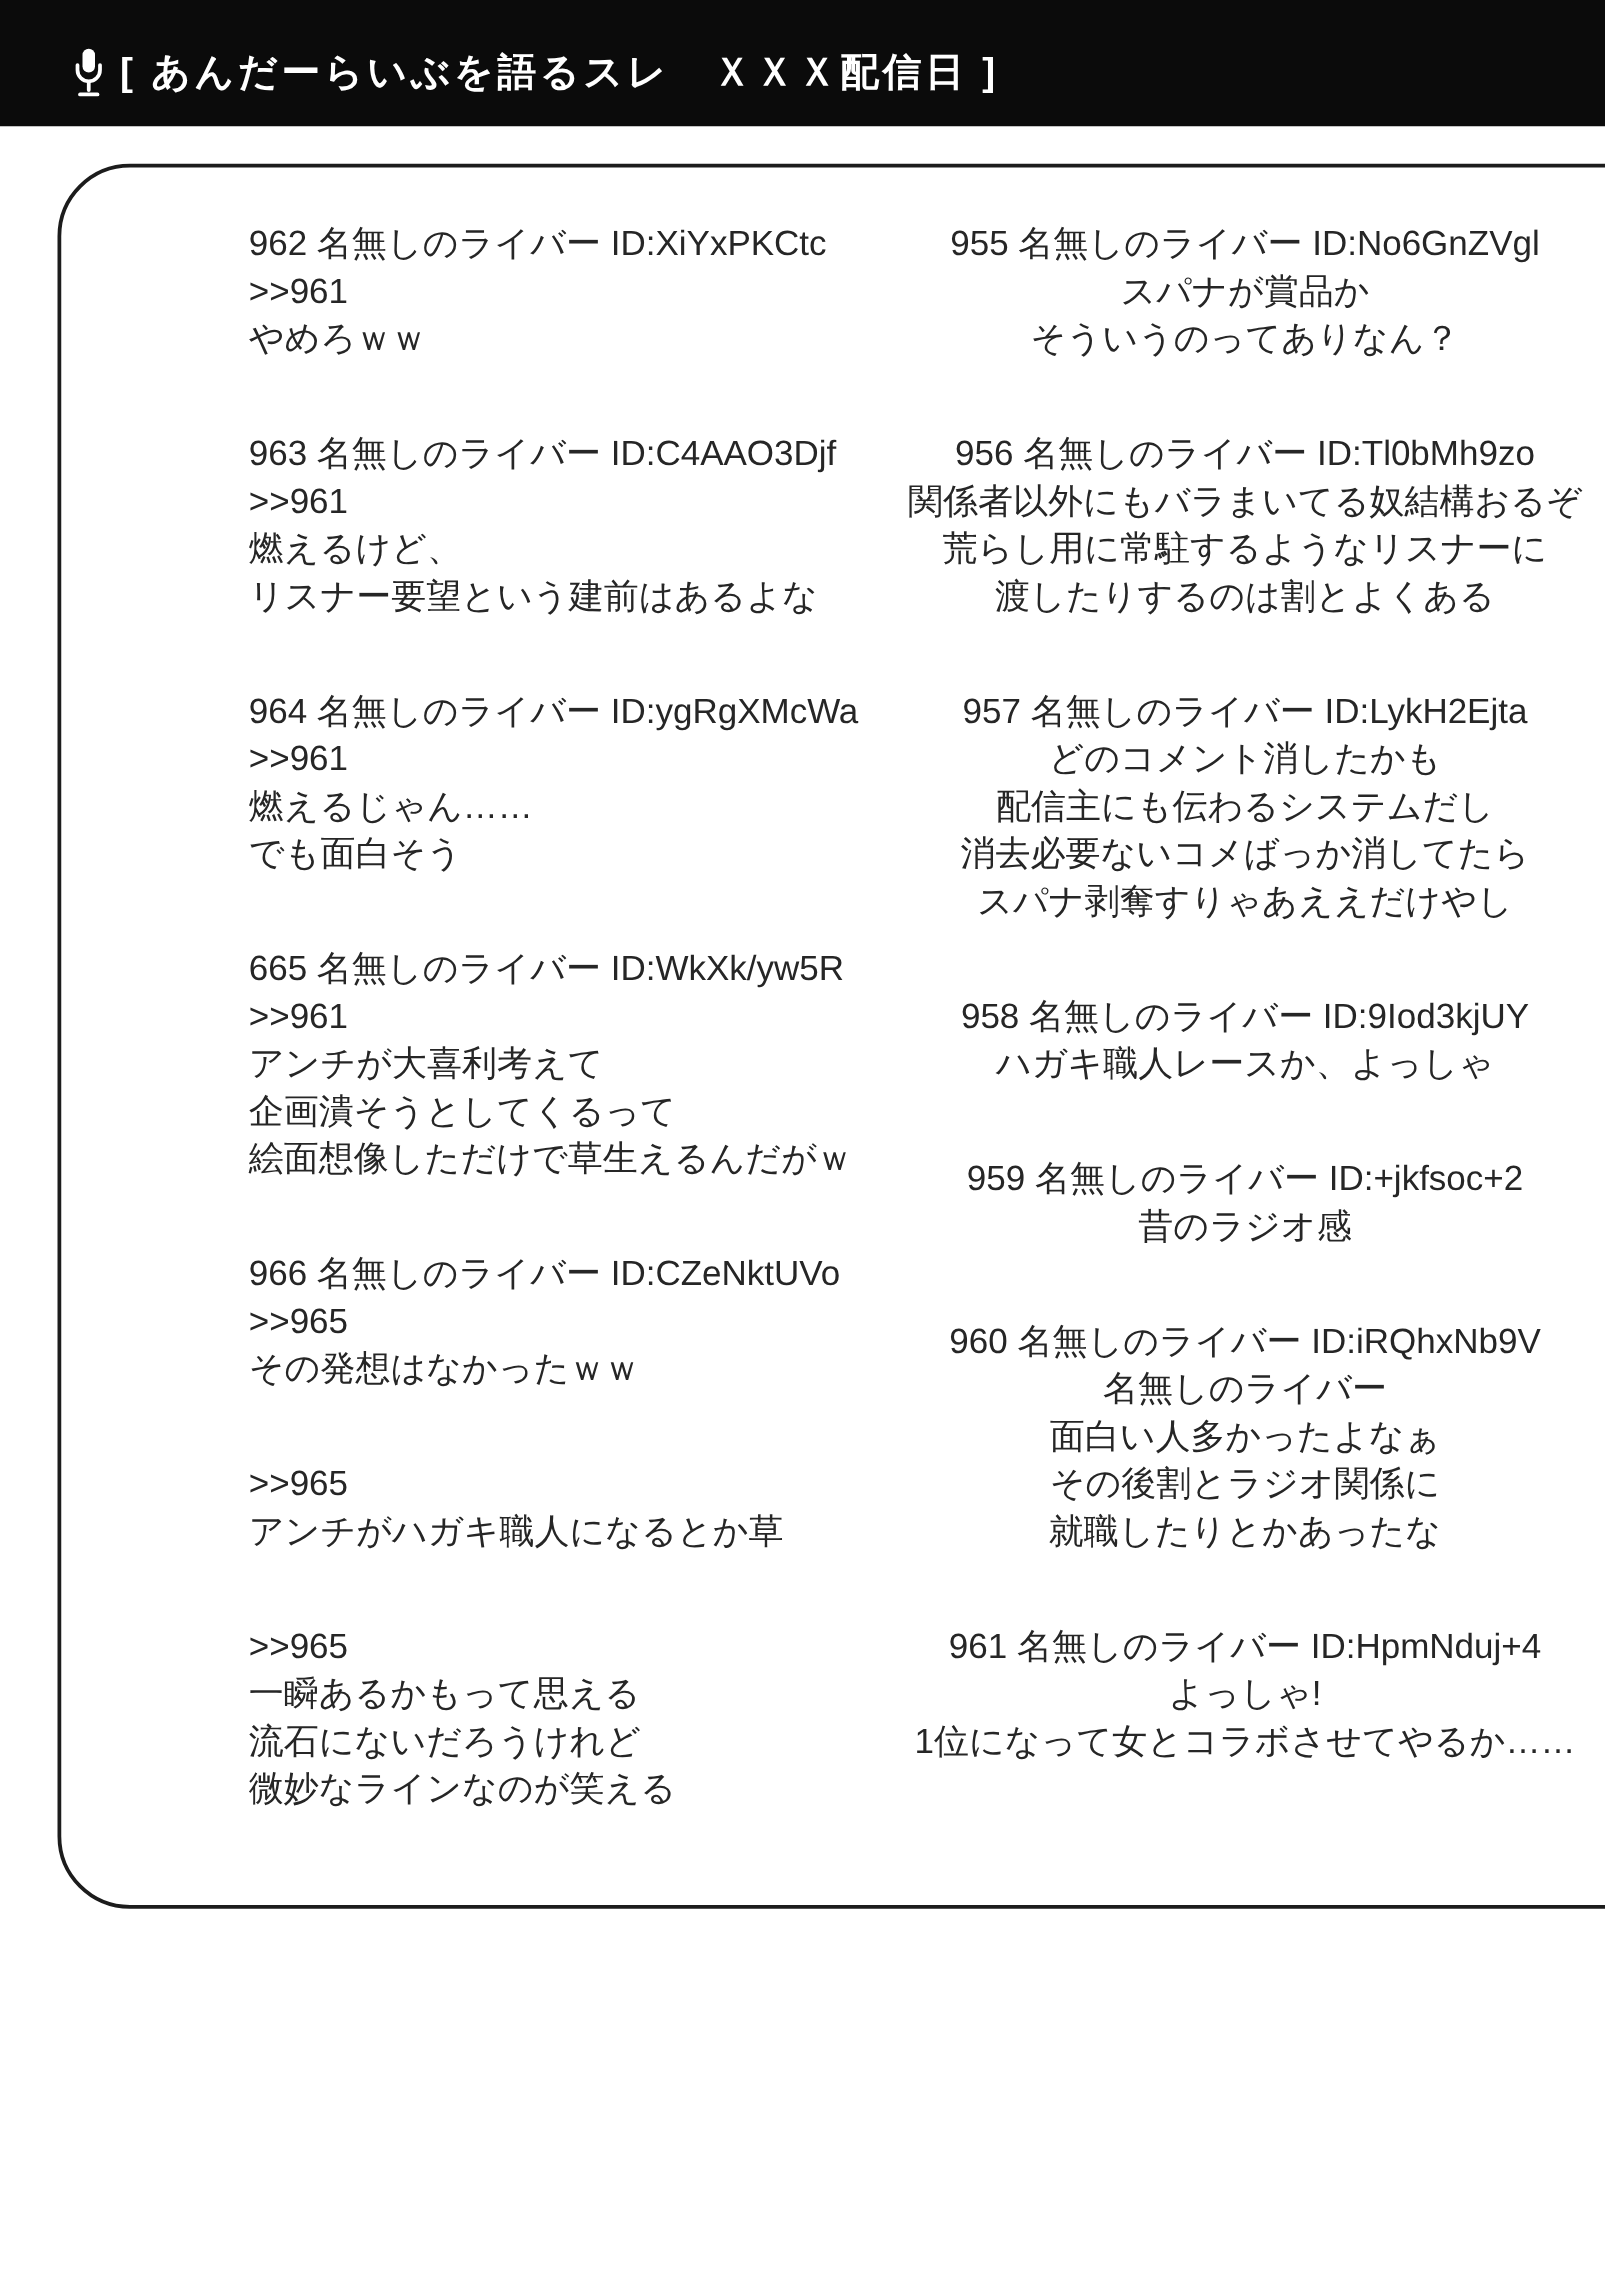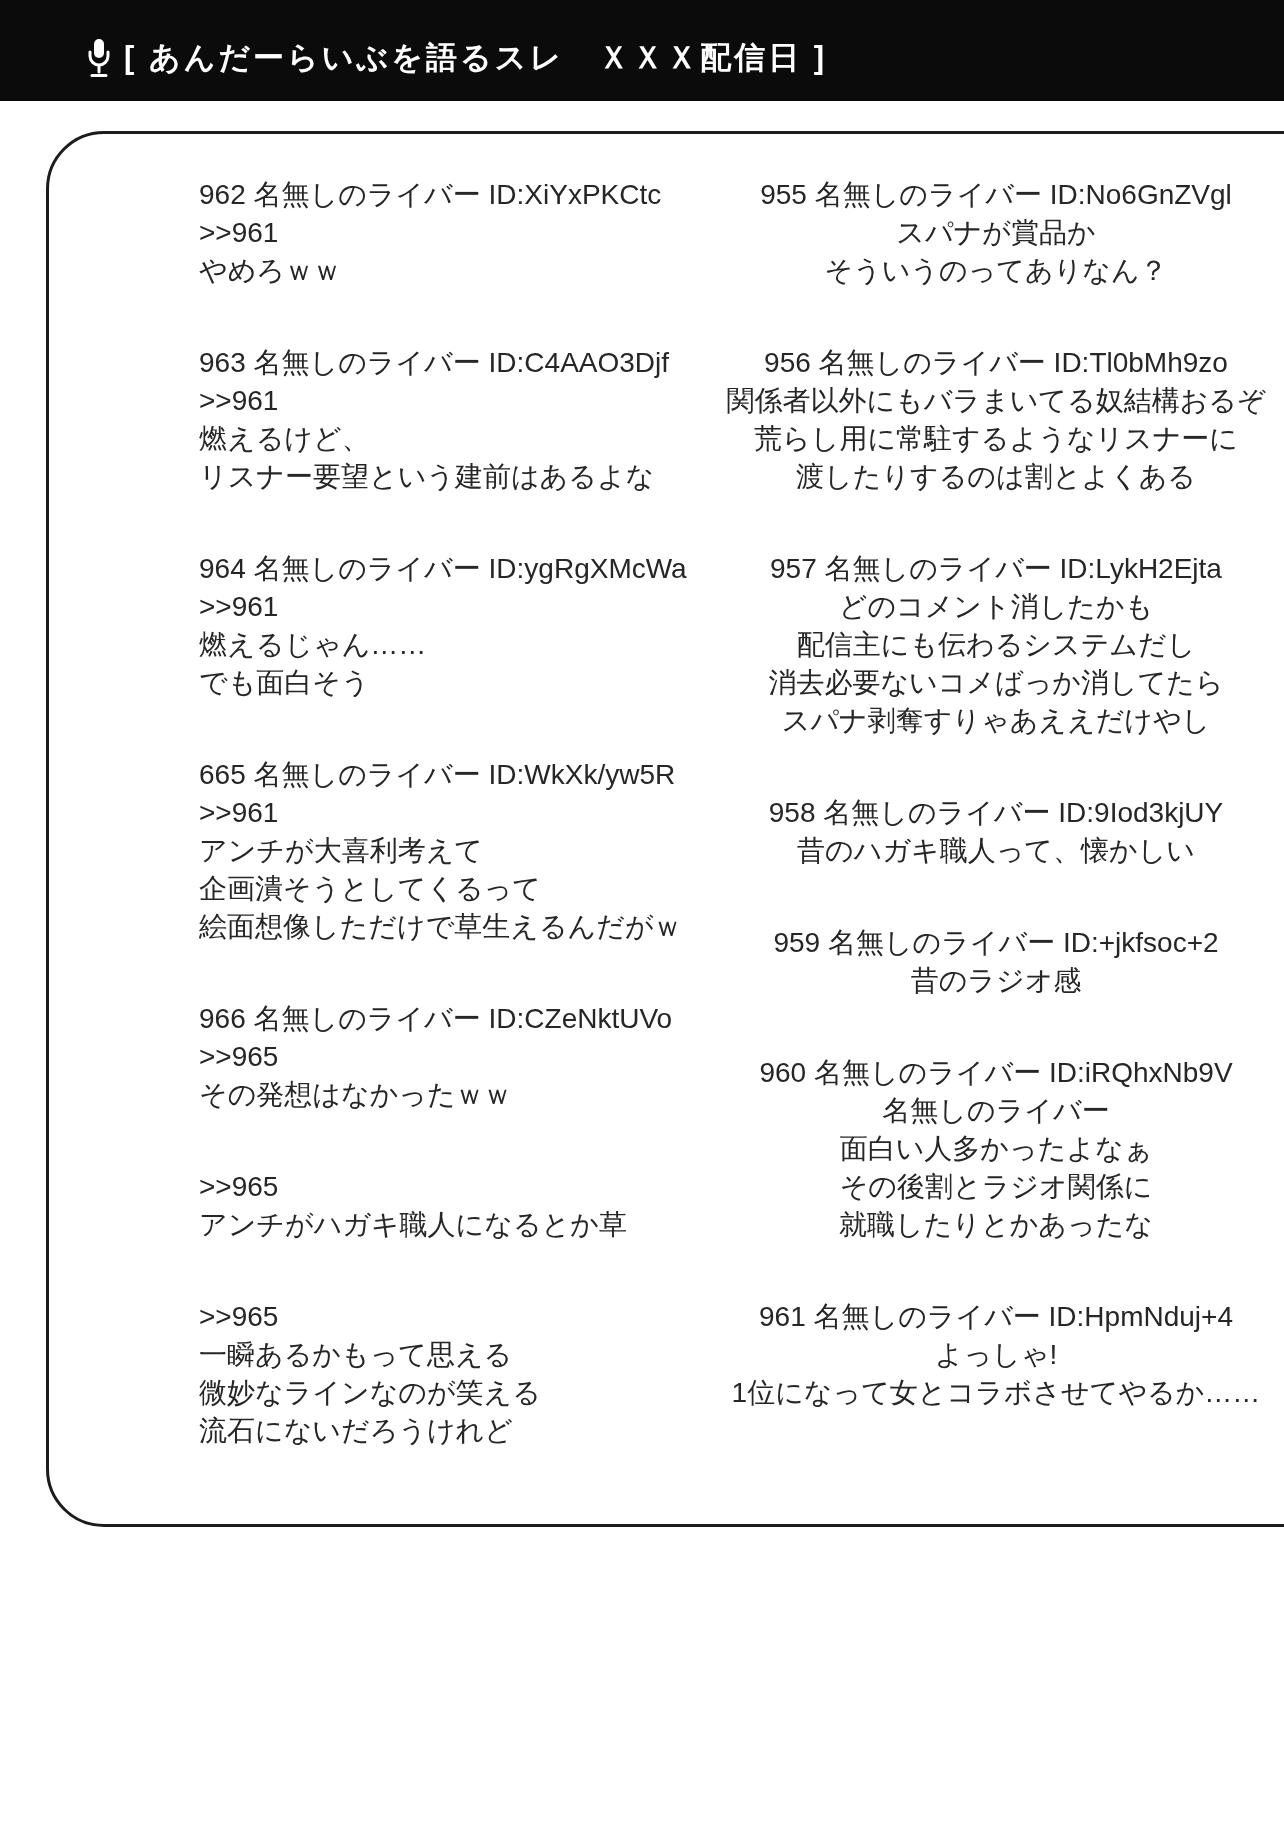--- a/index.html
+++ b/index.html
@@ -14,21 +14,21 @@
   
   .header-bar {
     position: absolute;
     top: 0; left: 0;
     width: 100%;
     height: 101px;
     background: var(--header-bg, #0b0b0b);
     display: flex;
     align-items: center;
     gap: 12px;
-    padding-left: 86px;
+    padding-left: 58px;
     padding-top: 14px;
     box-sizing: border-box;
   }
   .mic { display: inline-flex; }
   .mic svg { display: block; width: 26px; height: 42px; }
   .title {
     margin: 0;
     color: var(--header-text, #ffffff);
     font-size: 31px;
     font-weight: 700;
@@ -109,22 +109,22 @@
           <div class="post-line reply-anchor">&gt;&gt;965</div>
           <div class="post-line">その発想はなかったｗｗ</div>
         </article>
         <article class="post">
           <div class="post-line reply-anchor">&gt;&gt;965</div>
           <div class="post-line">アンチがハガキ職人になるとか草</div>
         </article>
         <article class="post">
           <div class="post-line reply-anchor">&gt;&gt;965</div>
           <div class="post-line">一瞬あるかもって思える</div>
+          <div class="post-line">流石にないだろうけれど</div>
           <div class="post-line">微妙なラインなのが笑える</div>
-          <div class="post-line">流石にないだろうけれど</div>
         </article>
       </section>
     <section class="col col-right">
         <article class="post">
           <div class="post-header">955 名無しのライバー ID:No6GnZVgl</div>
           <div class="post-line">スパナが賞品か</div>
           <div class="post-line">そういうのってありなん？</div>
         </article>
         <article class="post">
           <div class="post-header">956 名無しのライバー ID:Tl0bMh9zo</div>
@@ -134,21 +134,21 @@
         </article>
         <article class="post">
           <div class="post-header">957 名無しのライバー ID:LykH2Ejta</div>
           <div class="post-line">どのコメント消したかも</div>
           <div class="post-line">配信主にも伝わるシステムだし</div>
           <div class="post-line">消去必要ないコメばっか消してたら</div>
           <div class="post-line">スパナ剥奪すりゃあええだけやし</div>
         </article>
         <article class="post">
           <div class="post-header">958 名無しのライバー ID:9Iod3kjUY</div>
-          <div class="post-line">昔のハガキ職人って、懐かしい</div>
+          <div class="post-line">ハガキ職人レースか、よっしゃ</div>
         </article>
         <article class="post">
           <div class="post-header">959 名無しのライバー ID:+jkfsoc+2</div>
           <div class="post-line">昔のラジオ感</div>
         </article>
         <article class="post">
           <div class="post-header">960 名無しのライバー ID:iRQhxNb9V</div>
           <div class="post-line">名無しのライバー</div>
           <div class="post-line">面白い人多かったよなぁ</div>
           <div class="post-line">その後割とラジオ関係に</div>

